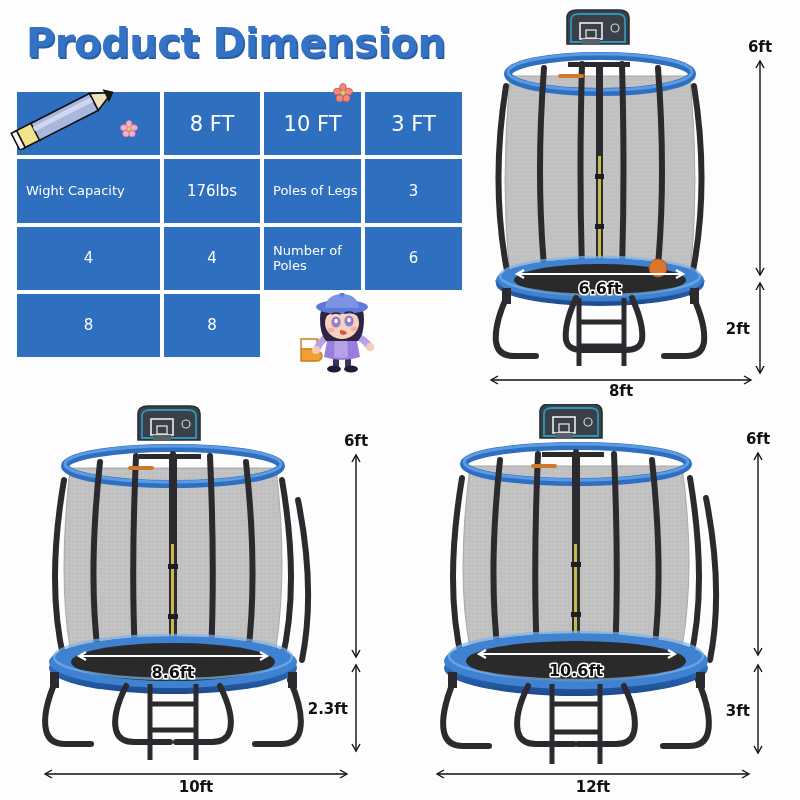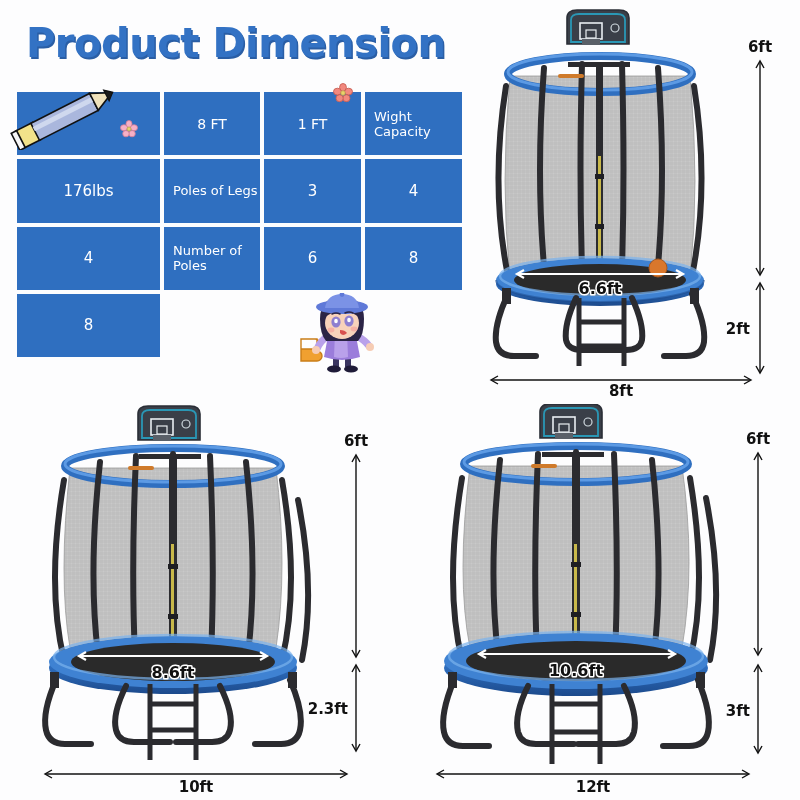--- a/index.html
+++ b/index.html
@@ -33,21 +33,21 @@
   .cell {
     background: #2f6fc0;
     display: flex; align-items: center;
     color: #ffffff;
     font-size: 15px;
     font-family: "DejaVu Sans", sans-serif;
     position: relative;
   }
   .cell.label { justify-content: flex-start; padding-left: 9px; font-size: 13px; }
   .cell.val { justify-content: center; }
-  .cell.head { justify-content: center; font-size: 14px; text-align: center; }
+  .cell.head { justify-content: center; font-size: 21px; text-align: center; }
   .cell.corner { }
 
   
   #pencil-icon { position: absolute; left: -12px; top: -12px; width: 125px; height: 70px; pointer-events: none; }
   
   .flower-icon { position: absolute; width: 18px; height: 18px; }
   #flower-a { left: 103px; top: 28px; }
   #flower-b { position: absolute; left: 333px; top: 83px; width: 20px; height: 20px; z-index: 5; }
 
   
@@ -97,21 +97,22 @@
           <ellipse cx="10" cy="4.4" rx="3.4" ry="3.9"></ellipse>
           <ellipse cx="15.6" cy="8.6" rx="3.9" ry="3.4"></ellipse>
           <ellipse cx="13.4" cy="15.2" rx="3.6" ry="3.5"></ellipse>
           <ellipse cx="6.6" cy="15.2" rx="3.6" ry="3.5"></ellipse>
           <ellipse cx="4.4" cy="8.6" rx="3.9" ry="3.4"></ellipse>
         </g>
         <circle cx="10" cy="10" r="2.2" fill="#e8d26a" stroke="#c2a94f" stroke-width="0.8"></circle>
       </svg>
     </div>
     <div class="cell head">8 FT</div>
-    <div class="cell head">1 FT</div>
+    <div class="cell head">10 FT</div>
+    <div class="cell head">3 FT</div>
 
     <div class="cell label">Wight Capacity</div>
     <div class="cell val">176lbs</div>
 
     <div class="cell label">Poles of Legs</div>
     <div class="cell val">3</div>
     <div class="cell val">4</div>
     <div class="cell val">4</div>
 
     <div class="cell label">Number of Poles</div>

